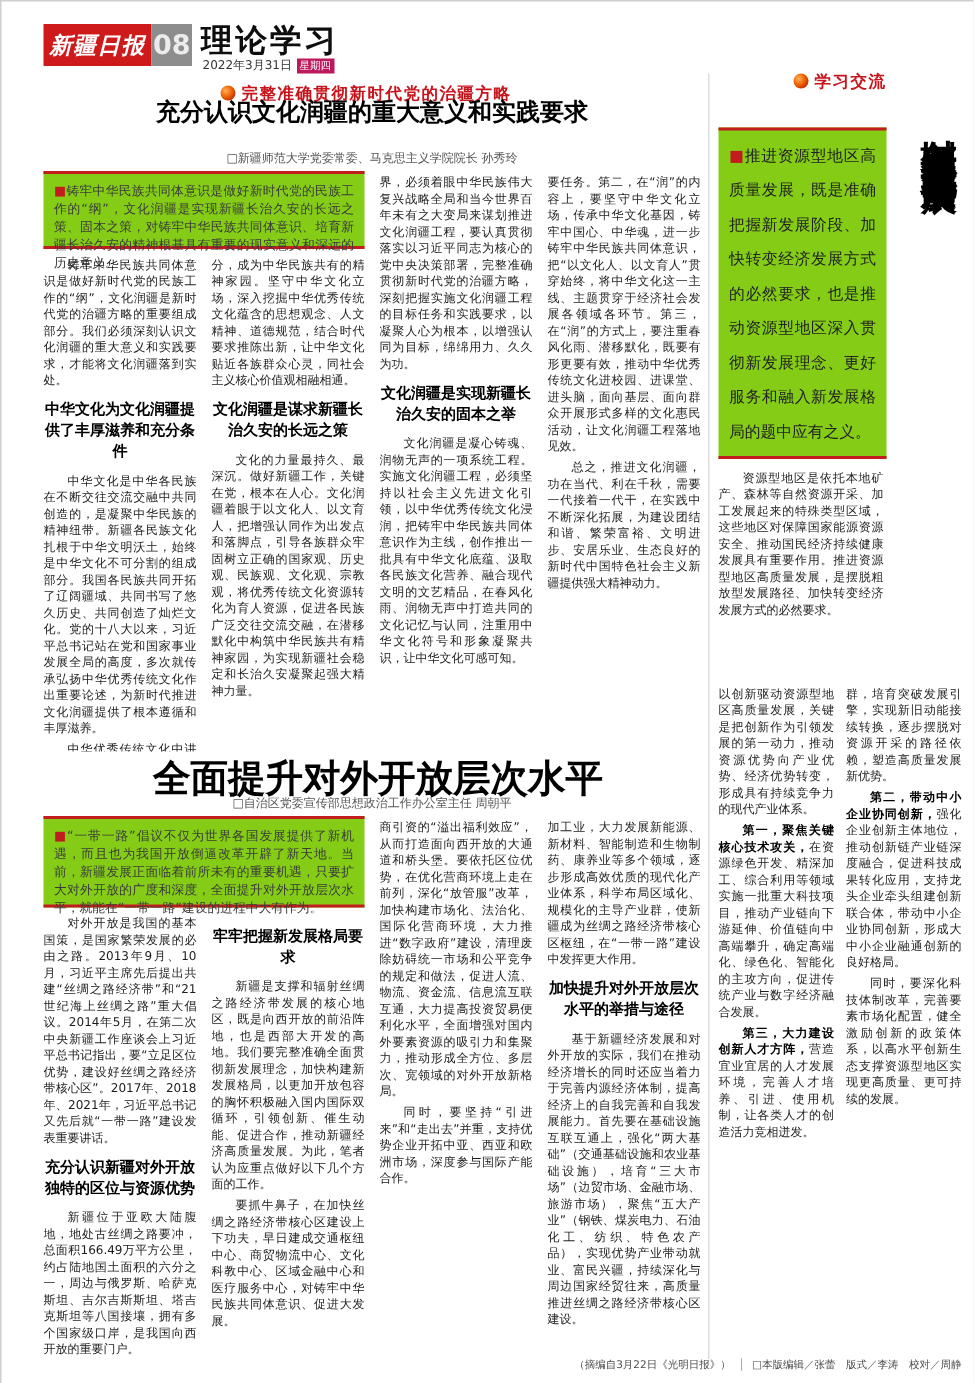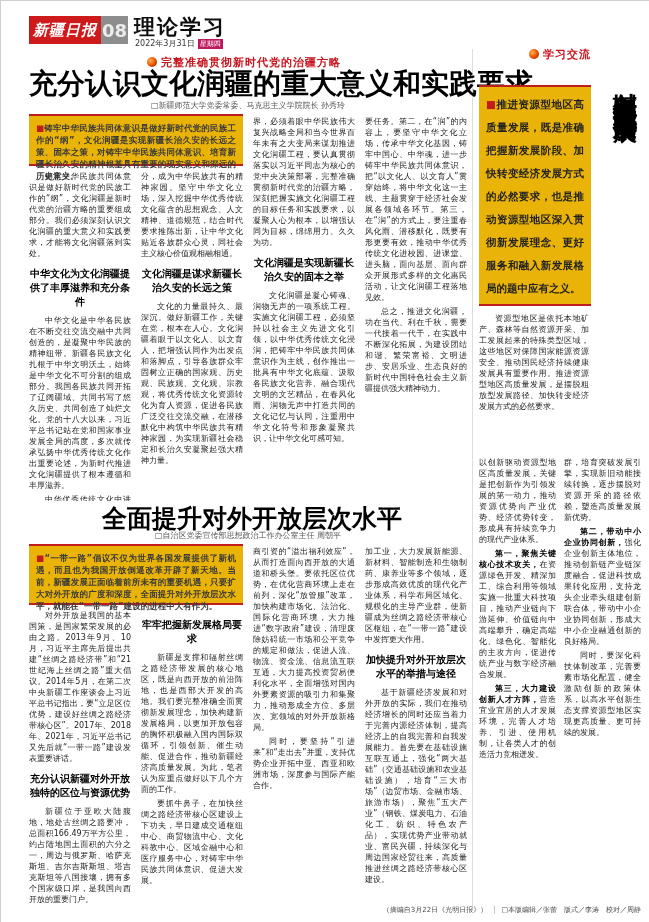--- a/index.html
+++ b/index.html
@@ -18,29 +18,29 @@
   .weekday{display:inline-block;background:#be185d;color:#fff;padding:0 2px;margin-left:3px;font-size:7px;}
 
   
   .tag{font-size:11px;font-weight:bold;color:#c8151d;letter-spacing:1px;text-align:center;}
   .dot{display:inline-block;width:10px;height:10px;border-radius:50%;margin-right:4px;vertical-align:-1px;
        background:radial-gradient(circle at 35% 35%,#ffb25e,#f06000 45%,#a81500 90%);}
 
   
   .headline{font-family:"Liberation Serif","DejaVu Serif",serif;font-weight:900;color:#000;
             text-align:center;white-space:nowrap;}
-  .h-main{left:28px;top:64px;width:438px;font-size:28px;text-align:center;}
+  .h-main{left:28px;top:64px;width:438px;font-size:16px;text-align:center;}
   .h-bottom{left:32px;top:501px;width:438px;font-size:25px;}
   .byline{font-size:8px;color:#555;text-align:center;}
   .bl-main{left:28px;top:99px;width:438px;}
   .bl-bottom{left:28px;top:529px;width:438px;}
 
   
-  .intro{background:#eab308;border-top:2px solid #c21d1d;border-bottom:2px solid #c21d1d;
-         box-sizing:border-box;padding:6px 7px;font-weight:bold;color:#3a3a3a;text-align:justify;}
+  .intro{background:#84cc16;border-top:2px solid #c21d1d;border-bottom:2px solid #c21d1d;
+         box-sizing:border-box;padding:6px 7px;font-weight:normal;color:#3a3a3a;text-align:justify;}
   .intro .sq{color:#c21d1d;}
   .in-main{left:28px;top:113px;width:214px;height:52px;font-size:8.5px;line-height:12px;}
   .in-bottom{left:28px;top:543px;width:214px;height:61px;font-size:8.5px;line-height:12px;}
   .in-right{left:478px;top:84px;width:112px;height:221px;font-size:10.5px;line-height:23px;color:#222;}
 
   
   .v-headline{left:596px;top:72px;width:44px;height:392px;writing-mode:vertical-rl;
               font-family:"Liberation Serif","DejaVu Serif",serif;font-weight:900;font-size:24px;
               letter-spacing:2px;color:#000;}
 

